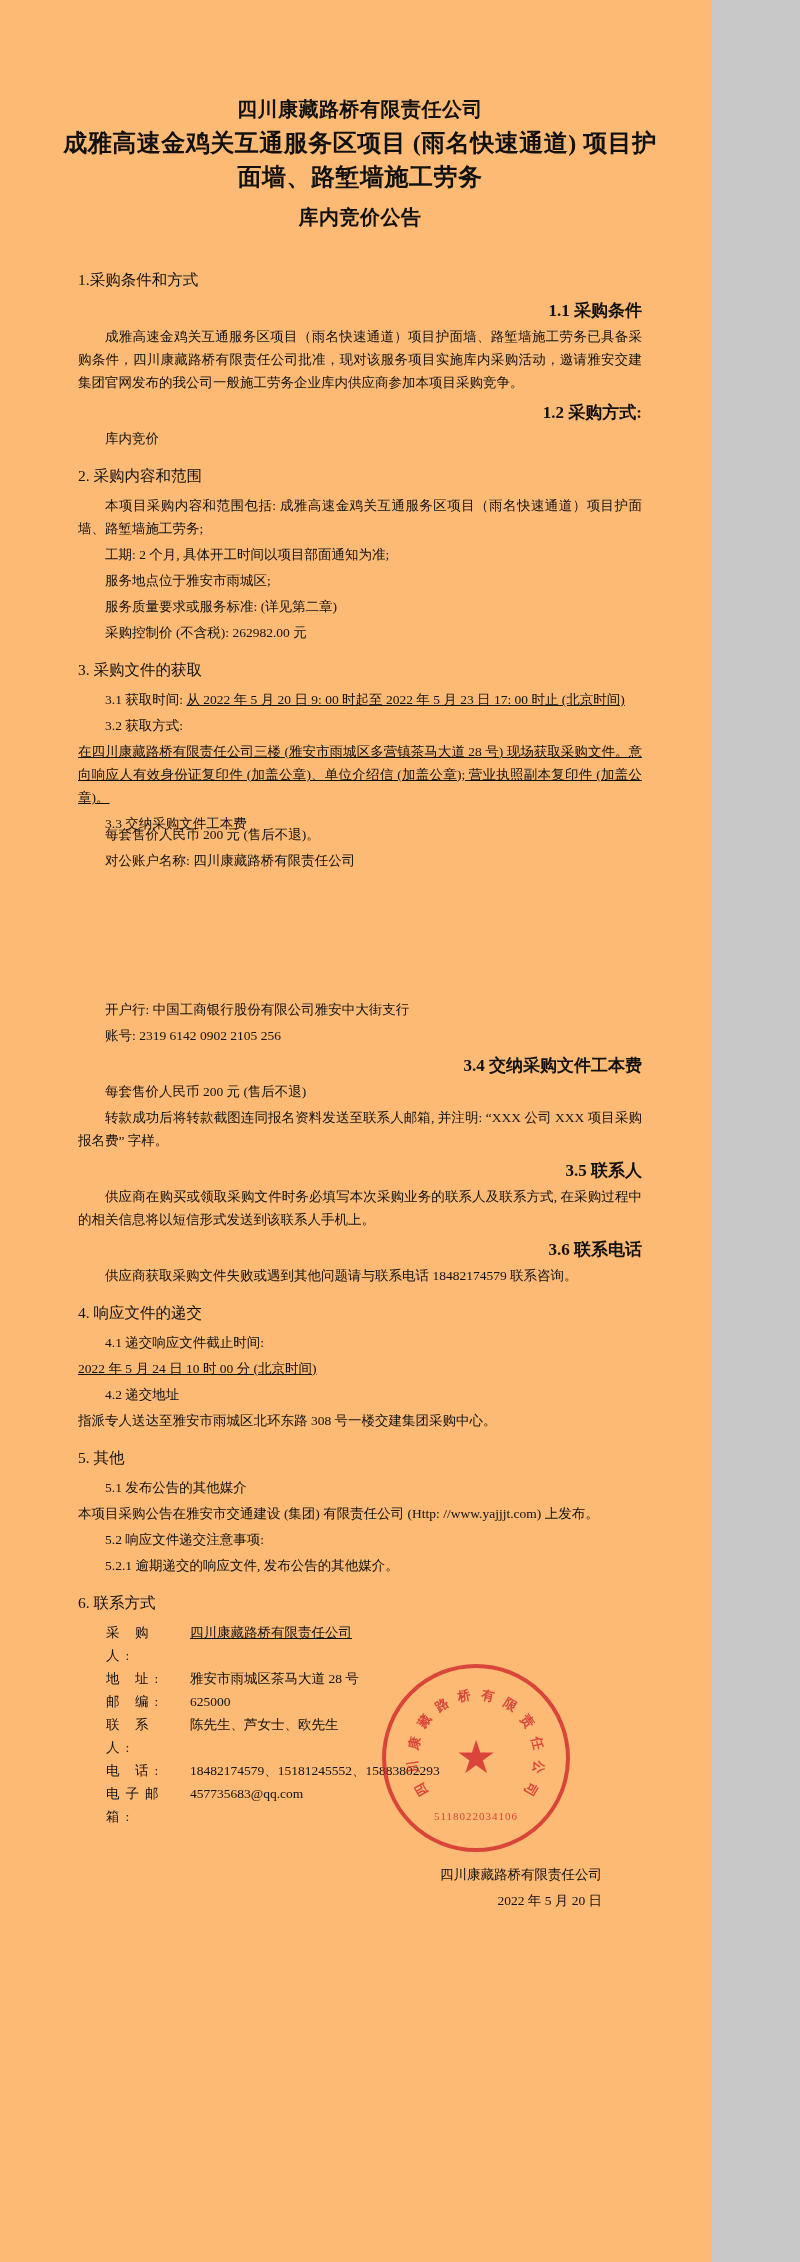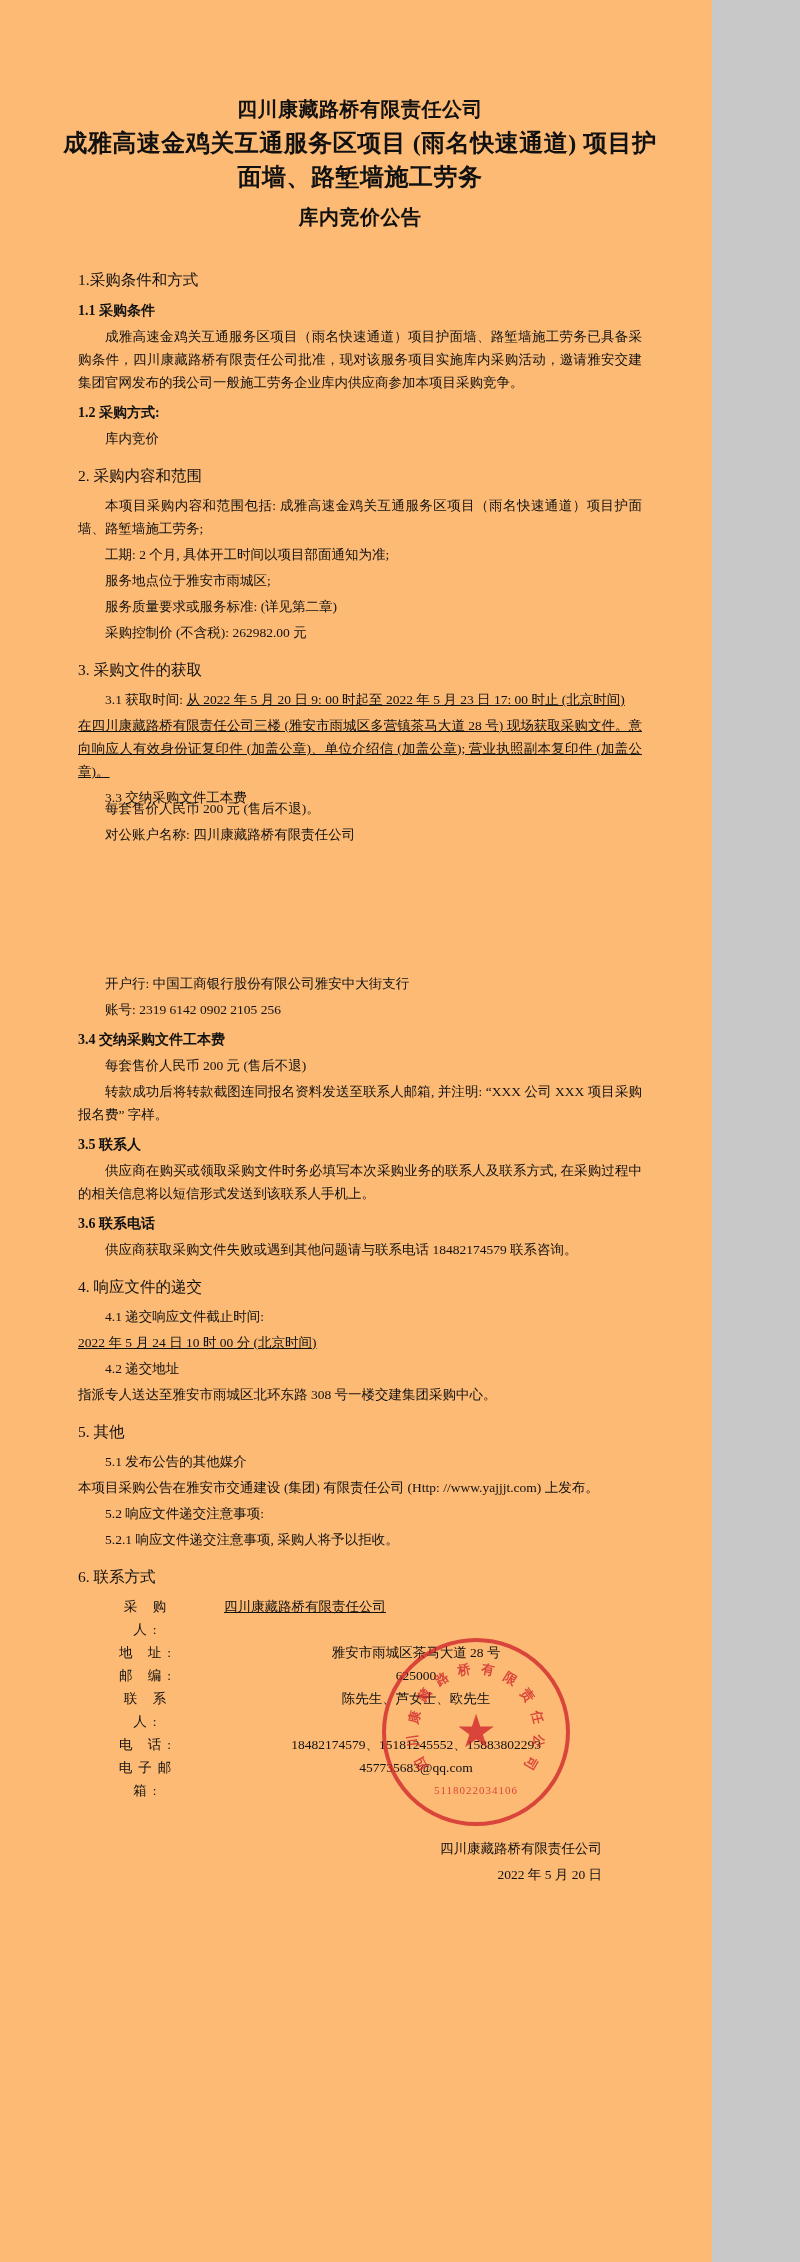--- a/index.html
+++ b/index.html
@@ -56,24 +56,25 @@
     font-size: 13.5px;
     line-height: 23px;
   }
   h2.sec {
     font-size: 15.5px;
     font-weight: normal;
     margin: 14px 0 6px 0;
     line-height: 24px;
   }
   h3.sub {
-    font-size: 14px;
+    font-size: 17px;
     font-weight: bold;
     margin: 8px 0 3px 0;
     line-height: 22px;
+    text-align: right;
   }
   p.para {
     margin: 3px 0;
     text-indent: 2em;
     text-align: justify;
   }
   p.flush {
     margin: 3px 0;
     text-indent: 0;
     text-align: justify;
@@ -84,21 +85,20 @@
   }
   .u { text-decoration: underline; margin-top: 12px; }
   
   .page-gap {
     height: 120px;
   }
   
   .contact {
     margin-top: 4px;
     text-indent: 0;
-    text-align: center;
   }
   .contact .row {
     display: flex;
     line-height: 23px;
     text-indent: 0;
     margin-left: 28px;
   }
   .contact .k {
     width: 84px;
     flex: none;
@@ -210,20 +210,24 @@
         <span>3.</span>
         <span>采购文件的获取</span>
       </h2>
 
       <p class="ind1">
         <span>3.1</span>
         <span>获取时间:</span>
         <span class="u">从 2022 年 5 月 20 日 9: 00 时起至 2022 年 5 月 23 日 17: 00 时止 (北京时间)</span>
       </p>
 
+      <p class="ind1">
+        <span>3.2</span>
+        <span>获取方式:</span>
+      </p>
       <p class="flush u">在四川康藏路桥有限责任公司三楼 (雅安市雨城区多营镇茶马大道 28 号) 现场获取采购文件。意向响应人有效身份证复印件 (加盖公章)、单位介绍信 (加盖公章);  营业执照副本复印件 (加盖公章)。</p>
 
       <p class="ind1 sp-top">
         <span>3.3</span>
         <span>交纳采购文件工本费</span>
       </p>
       <p class="ind1">每套售价人民币 200 元 (售后不退)。</p>
       <p class="ind1">对公账户名称: 四川康藏路桥有限责任公司</p>
 
       <div class="page-gap"></div>
@@ -271,21 +275,21 @@
       </h2>
       <p class="ind1">
         <span>5.1</span>
         <span>发布公告的其他媒介</span>
       </p>
       <p class="flush">本项目采购公告在雅安市交通建设 (集团) 有限责任公司 (Http: //www.yajjjt.com) 上发布。</p>
       <p class="ind1">
         <span>5.2</span>
         <span>响应文件递交注意事项:</span>
       </p>
-      <p class="ind1">5.2.1 响应文件递交注意事项, 采购人将予以拒收。</p>
+      <p class="ind1">5.2.1 逾期递交的响应文件, 发布公告的其他媒介。</p>
 
       <h2 class="sec">
         <span>6.</span>
         <span>联系方式</span>
       </h2>
 
       <div class="contact">
         <div class="row">
           <div class="k">采 购 人:</div>
           <div class="v uline">四川康藏路桥有限责任公司</div>

